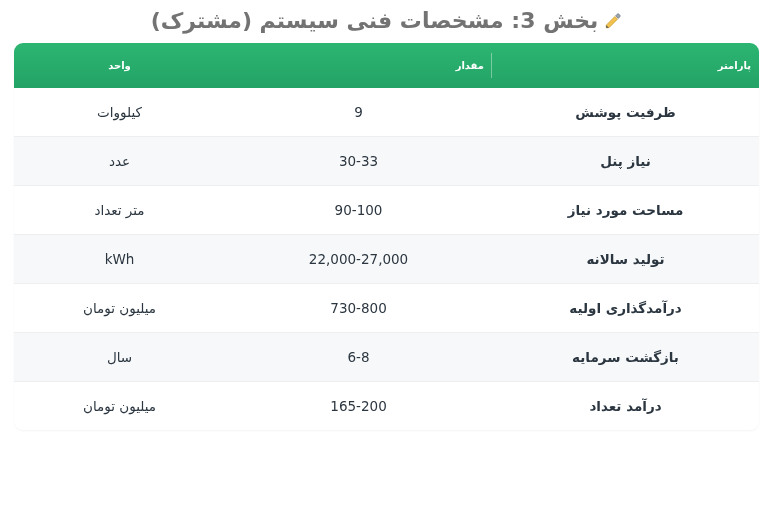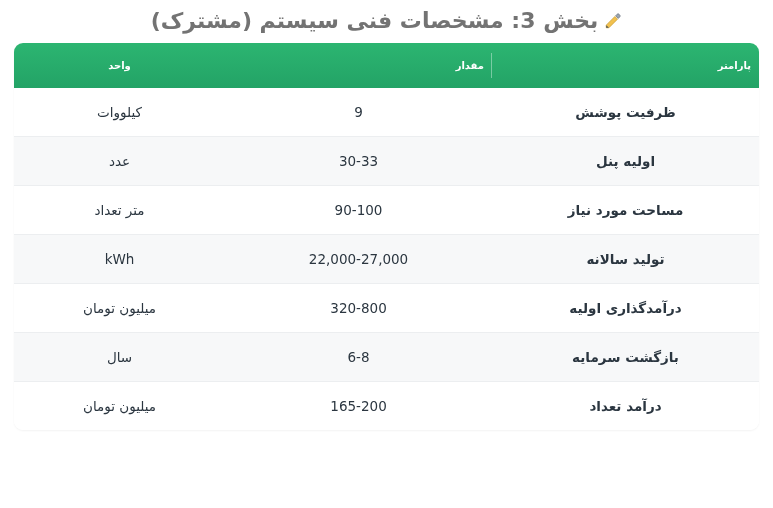--- a/index.html
+++ b/index.html
@@ -127,37 +127,37 @@
           <th class="col-unit">واحد</th>
         </tr>
       </thead>
       <tbody>
         <tr>
           <td class="cell-param">ظرفیت پوشش</td>
           <td class="cell-value">9</td>
           <td class="cell-unit">کیلووات</td>
         </tr>
         <tr>
-          <td class="cell-param">اولیه پنل</td>
+          <td class="cell-param">نیاز پنل</td>
           <td class="cell-value">30-33</td>
           <td class="cell-unit">عدد</td>
         </tr>
         <tr>
           <td class="cell-param">مساحت مورد نیاز</td>
           <td class="cell-value">90-100</td>
           <td class="cell-unit">متر تعداد</td>
         </tr>
         <tr>
           <td class="cell-param">تولید سالانه</td>
           <td class="cell-value">22,000-27,000</td>
           <td class="cell-unit">kWh</td>
         </tr>
         <tr>
           <td class="cell-param">درآمد‌گذاری اولیه</td>
-          <td class="cell-value">320-800</td>
+          <td class="cell-value">730-800</td>
           <td class="cell-unit">میلیون تومان</td>
         </tr>
         <tr>
           <td class="cell-param">بازگشت سرمایه</td>
           <td class="cell-value">6-8</td>
           <td class="cell-unit">سال</td>
         </tr>
         <tr>
           <td class="cell-param">درآمد تعداد</td>
           <td class="cell-value">165-200</td>

